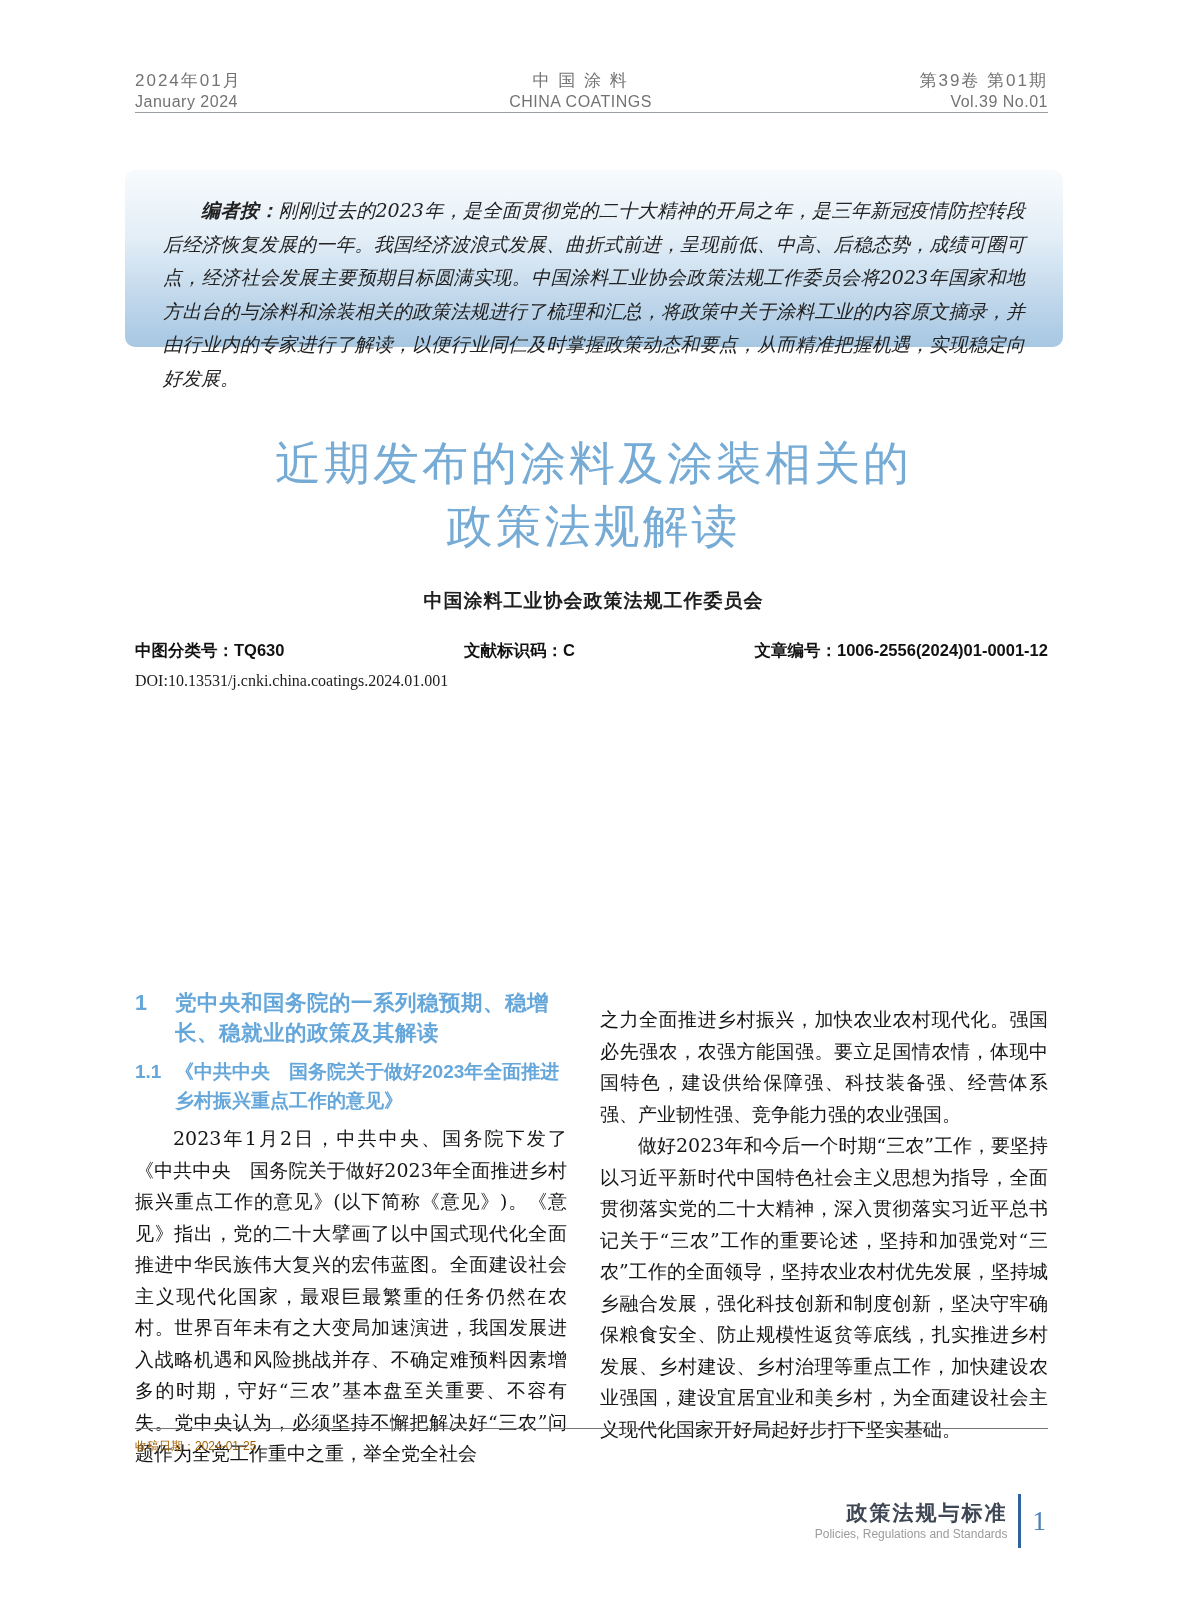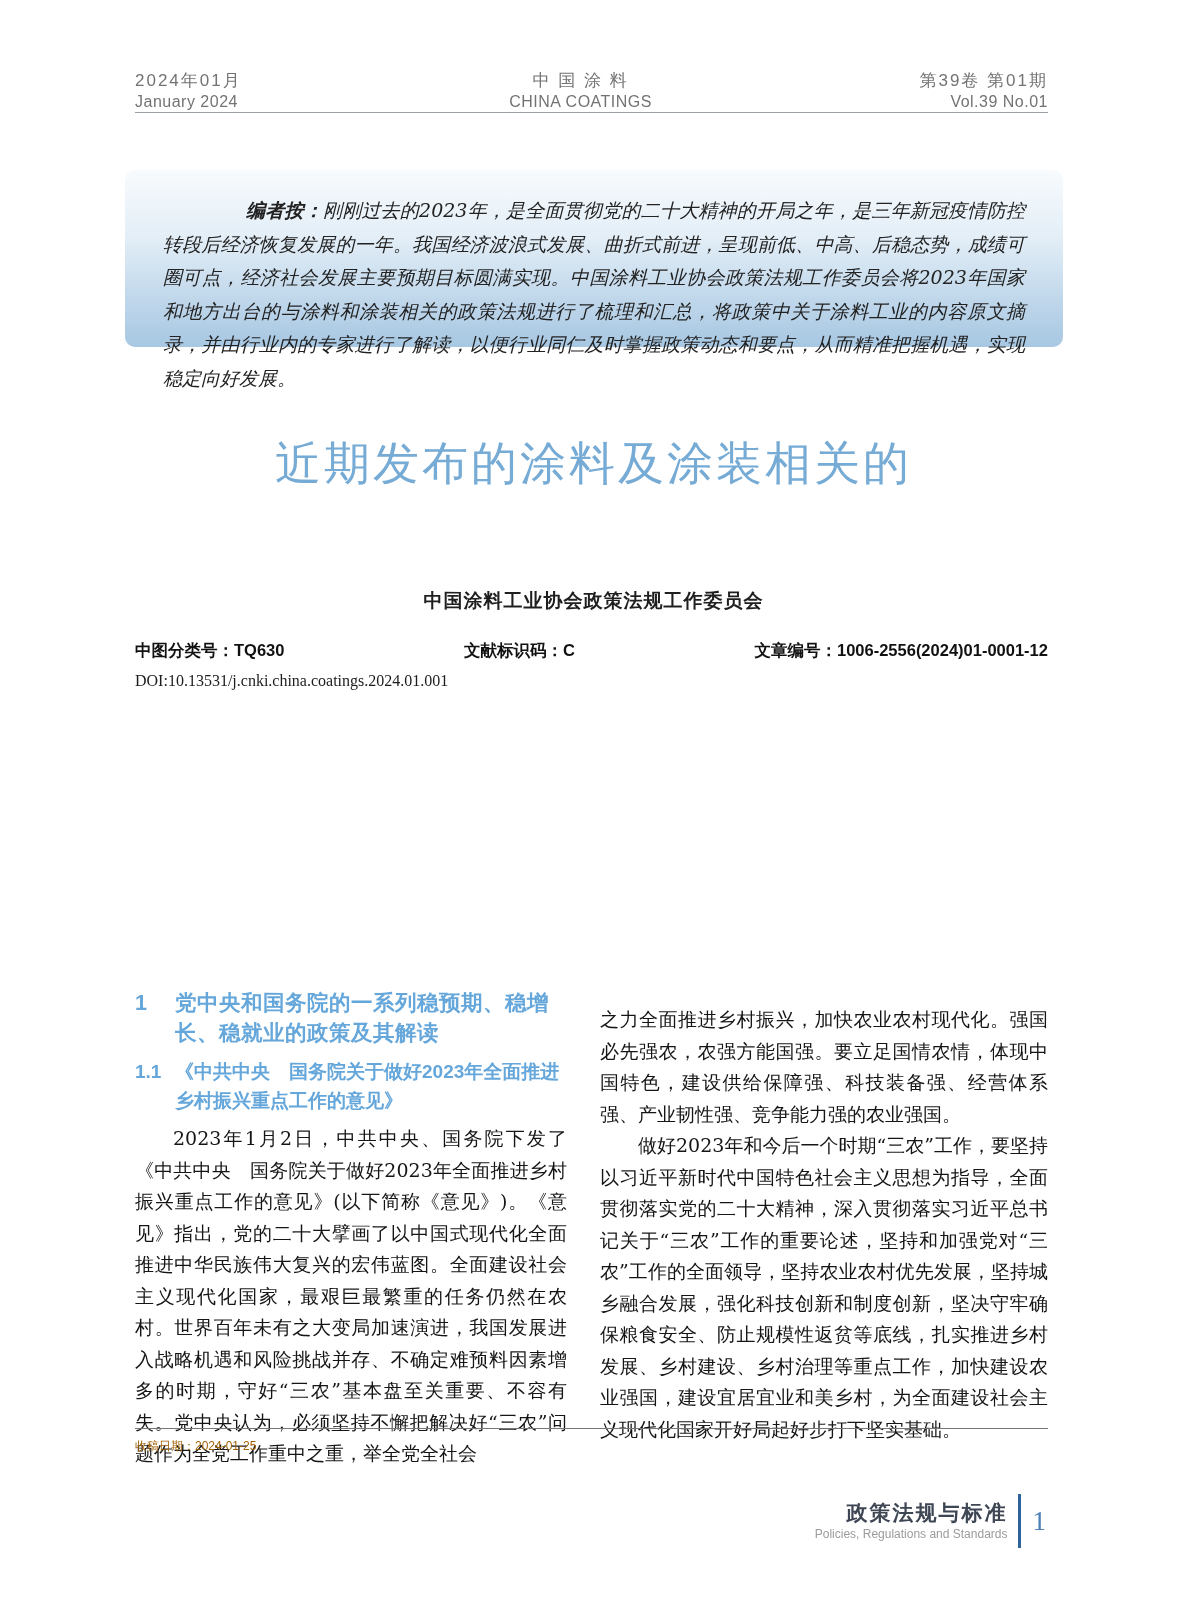--- a/index.html
+++ b/index.html
@@ -38,21 +38,21 @@
   }
   .note-box p{
     margin:0;
     font-family:"DejaVu Serif", serif;
     font-style:italic;
     font-size:19px;line-height:33.5px;
     color:#222;
     text-align:justify;
     text-indent:2em;
   }
-  .note-box b{margin-left:45px;}
+  .note-box b{}
 
   
   .main-title{
     position:absolute;left:0;top:432px;width:100%;
     text-align:center;
     color:#76abd5;
     font-weight:normal;
     font-size:46px;line-height:63px;letter-spacing:3px;
   }
   .cn-author{
@@ -153,20 +153,21 @@
     </div>
   </div>
   <div class="jheader-rule"></div>
 
   <div class="note-box">
     <p><b>编者按：</b><span>刚刚过去的2023年，是全面贯彻党的二十大精神的开局之年，是三年新冠疫情防控转段后经济恢复发展的一年。我国经济波浪式发展、曲折式前进，呈现前低、中高、后稳态势，成绩可圈可点，经济社会发展主要预期目标圆满实现。中国涂料工业协会政策法规工作委员会将2023年国家和地方出台的与涂料和涂装相关的政策法规进行了梳理和汇总，将政策中关于涂料工业的内容原文摘录，并由行业内的专家进行了解读，以便行业同仁及时掌握政策动态和要点，从而精准把握机遇，实现稳定向好发展。</span></p>
   </div>
 
   <div class="main-title">
     <div>近期发布的涂料及涂装相关的</div>
+    <div>政策法规解读</div>
   </div>
   <div class="cn-author">中国涂料工业协会政策法规工作委员会</div>
 
   <div class="meta-row">
     <span>中图分类号：TQ630</span>
     <span>文献标识码：C</span>
     <span>文章编号：1006-2556(2024)01-0001-12</span>
   </div>
   <div class="doi-line">DOI:10.13531/j.cnki.china.coatings.2024.01.001</div>
 

